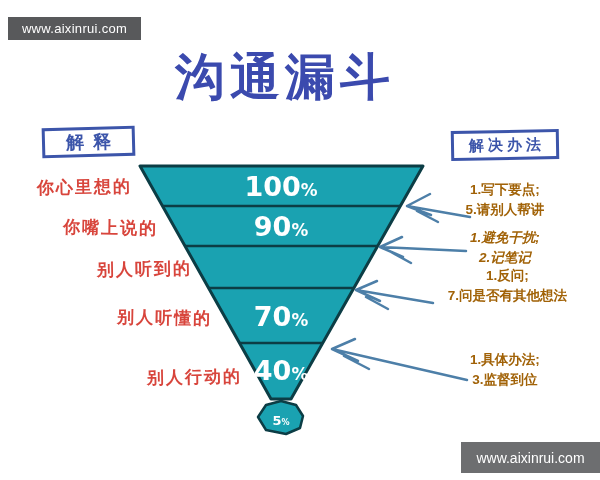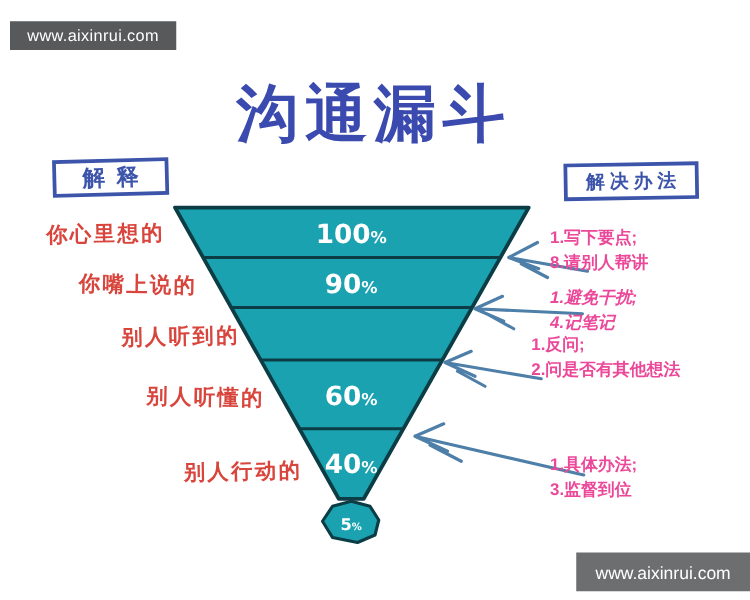--- a/index.html
+++ b/index.html
@@ -4,55 +4,55 @@
 <style>
   html,body{margin:0;padding:0;background:#fff;}
   .canvas{
     position:relative;width:600px;height:480px;background:#ffffff;overflow:hidden;
     font-family:"Liberation Sans","DejaVu Sans",sans-serif;
   }
   .banner{position:absolute;color:#fff;display:flex;align-items:center;justify-content:center;}
   .banner-top{left:8px;top:17px;width:133px;height:23px;background:#58595b;font-size:13px;letter-spacing:.3px;}
   .banner-bottom{left:461px;top:442px;width:139px;height:31px;background:#6d6e70;font-size:14px;}
   .title{
-    position:absolute;left:33px;top:46px;width:500px;margin:16px;text-align:center;
+    position:absolute;left:33px;top:46px;width:500px;margin:2px;text-align:center;
     font-size:50px;line-height:58px;font-weight:bold;color:#3b4aae;letter-spacing:5px;
   }
   .legend-box{
     position:absolute;border:3px solid #3c55aa;color:#3c55aa;font-weight:bold;background:#fff;
     display:flex;align-items:center;justify-content:center;box-sizing:border-box;
   }
   .legend-left{left:42px;top:127px;width:93px;height:30px;font-size:18px;transform:rotate(-1.5deg);}
   .legend-left .lg{letter-spacing:9px;padding-left:9px;}
   .legend-right{left:451px;top:130px;width:108px;height:30px;font-size:15px;transform:rotate(-1deg);}
   .legend-right .lg{letter-spacing:4px;padding-left:4px;}
   .funnel-svg{position:absolute;left:0;top:0;}
   .band-label{
     position:absolute;left:211px;width:140px;text-align:center;color:#ffffff;
-    font-weight:bold;font-size:21px;line-height:30px;font-family:"DejaVu Sans",sans-serif;
+    font-weight:bold;font-size:27px;line-height:30px;font-family:"DejaVu Sans",sans-serif;
   }
   .band-label .pct{font-size:0.62em;}
   .tip-label{left:251px;width:60px;top:408px;font-size:13px;line-height:26px;}
   .left-label{
     position:absolute;width:130px;text-align:right;color:#d8453c;font-size:17px;
     font-weight:bold;white-space:nowrap;letter-spacing:2px;
   }
   .ll-0{left:2px;top:176px;transform:rotate(-1deg);}
   .ll-1{left:28px;top:216px;transform:rotate(1deg);}
   .ll-2{left:62px;top:258px;transform:rotate(-1deg);}
   .ll-3{left:82px;top:306px;transform:rotate(1deg);}
   .ll-4{left:112px;top:366px;transform:rotate(-1deg);}
   .solution{
-    position:absolute;color:#ec4899;font-size:13.5px;font-weight:bold;line-height:20px;
-    text-align:left;white-space:nowrap;
+    position:absolute;color:#a16207;font-size:13.5px;font-weight:bold;line-height:20px;
+    text-align:center;white-space:nowrap;
   }
   .sg-0{left:440px;top:180px;width:130px;}
   .sg-1{left:440px;top:228px;width:130px;font-style:italic;}
   .sg-2{left:425px;top:266px;width:165px;}
-  .sg-3{left:440px;top:350px;width:130px;margin-top:12px;}
+  .sg-3{left:440px;top:350px;width:130px;}
 </style>
 </head>
 <body>
 
 <div class="canvas">
 
   <div class="banner banner-top">www.aixinrui.com</div>
 
   <h1 class="title">沟通漏斗</h1>
 
@@ -82,46 +82,46 @@
     </g>
   </svg>
 
   <div class="band-label" style="top:172px">
     <span>100</span><span class="pct">%</span>
   </div>
   <div class="band-label" style="top:212px">
     <span>90</span><span class="pct">%</span>
   </div>
   <div class="band-label" style="top:302px">
-    <span>60</span><span class="pct">%</span>
+    <span>70</span><span class="pct">%</span>
   </div>
   <div class="band-label" style="top:356px">
     <span>40</span><span class="pct">%</span>
   </div>
   <div class="band-label tip-label">
     <span>5</span><span class="pct">%</span>
   </div>
 
   <div class="left-label ll-0">你心里想的</div>
   <div class="left-label ll-1">你嘴上说的</div>
   <div class="left-label ll-2">别人听到的</div>
   <div class="left-label ll-3">别人听懂的</div>
   <div class="left-label ll-4">别人行动的</div>
 
   <div class="solution sg-0">
     <div>1.写下要点;</div>
-    <div>8.请别人帮讲</div>
+    <div>5.请别人帮讲</div>
   </div>
   <div class="solution sg-1">
     <div>1.避免干扰;</div>
-    <div>4.记笔记</div>
+    <div>2.记笔记</div>
   </div>
   <div class="solution sg-2">
     <div>1.反问;</div>
-    <div>2.问是否有其他想法</div>
+    <div>7.问是否有其他想法</div>
   </div>
   <div class="solution sg-3">
     <div>1.具体办法;</div>
     <div>3.监督到位</div>
   </div>
 
   <div class="banner banner-bottom">www.aixinrui.com</div>
 </div>
 
 </body></html>

